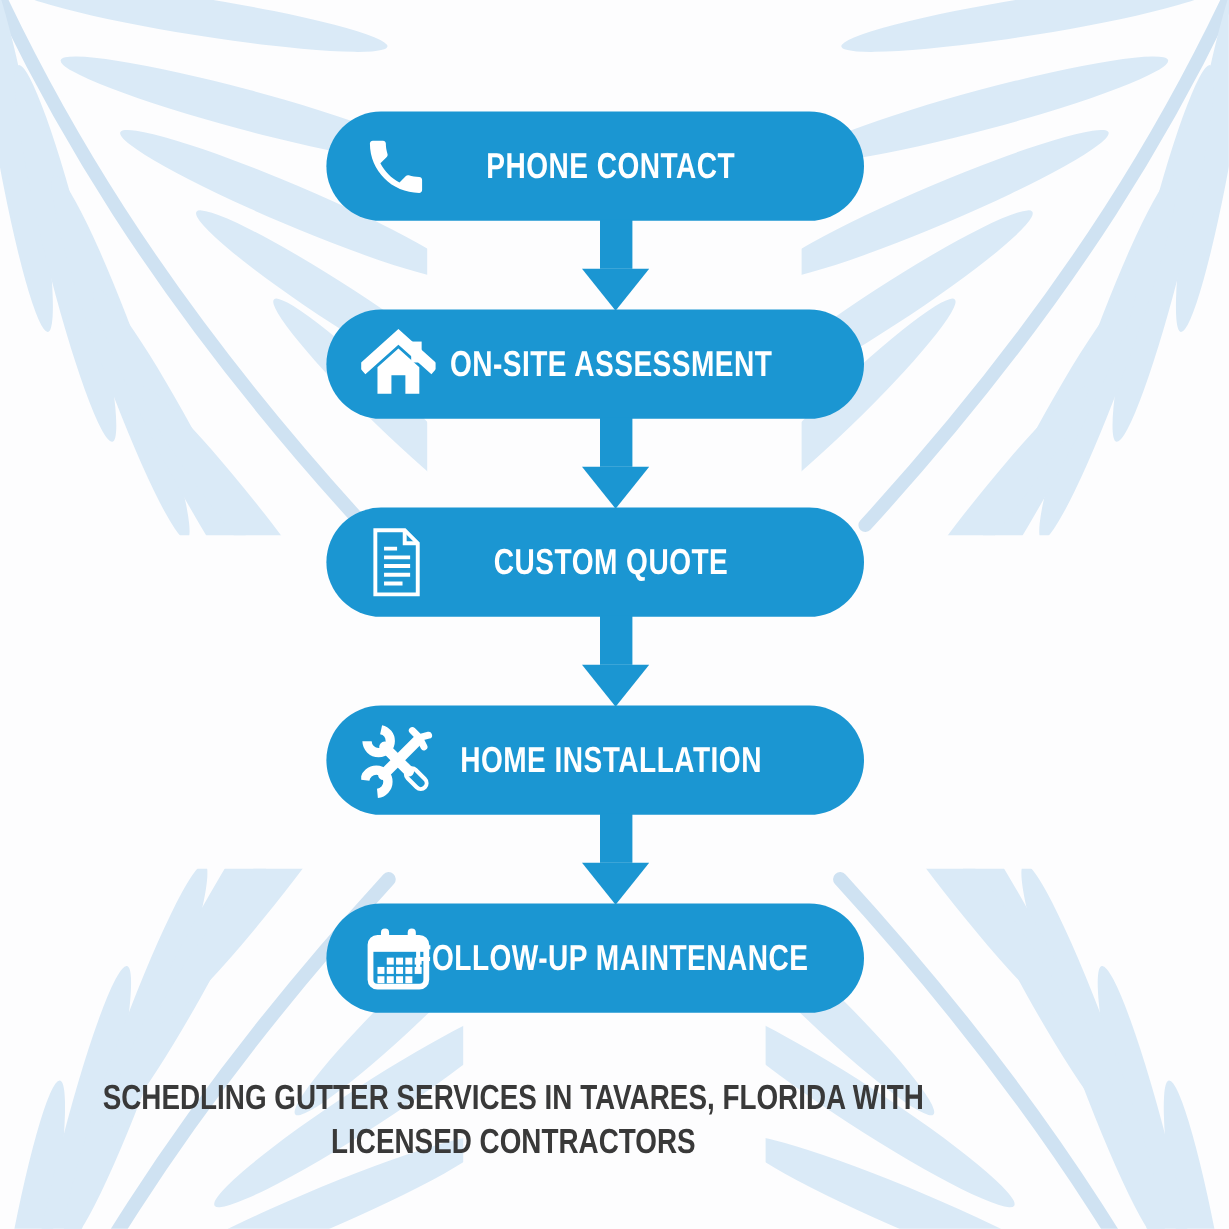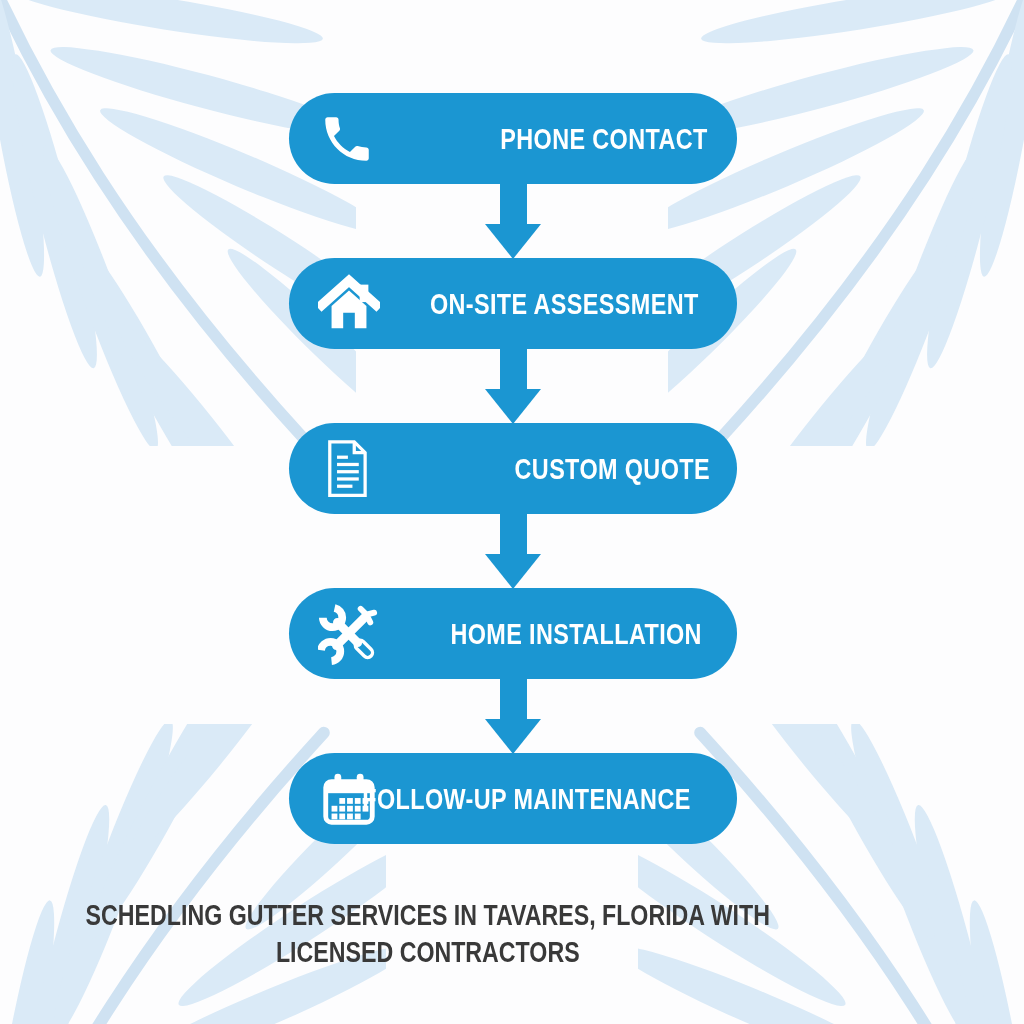--- a/index.html
+++ b/index.html
@@ -14,23 +14,23 @@
     background:#fdfdfe;
     font-family:"Liberation Sans", sans-serif;
   }
   .frond{position:absolute;pointer-events:none;}
   .frond.tl{left:-34px;top:-34px;width:390px;height:480px;}
   .frond.tr{right:-34px;top:-34px;width:390px;height:480px;transform:scaleX(-1);}
   .frond.bl{left:-34px;bottom:-200px;width:420px;height:500px;transform:scaleY(-1);}
   .frond.br{right:-34px;bottom:-200px;width:420px;height:500px;transform:scale(-1,-1);}
 
   .pill{
-    position:absolute;left:289px;width:448px;height:91px;
+    position:absolute;left:272px;width:448px;height:91px;
     background:var(--blue);border-radius:46px;
-    display:flex;align-items:center;justify-content:flex-end;
+    display:flex;align-items:center;justify-content:center;
   }
   .pill .icon{
     position:absolute;left:29px;top:50%;transform:translateY(-50%);
     display:flex;align-items:center;justify-content:center;
   }
   .pill .label{
     color:#ffffff;font-weight:bold;font-size:30px;letter-spacing:.5px;
     white-space:nowrap;display:inline-block;transform:scaleX(.78);
     margin-left:26px;
   }

